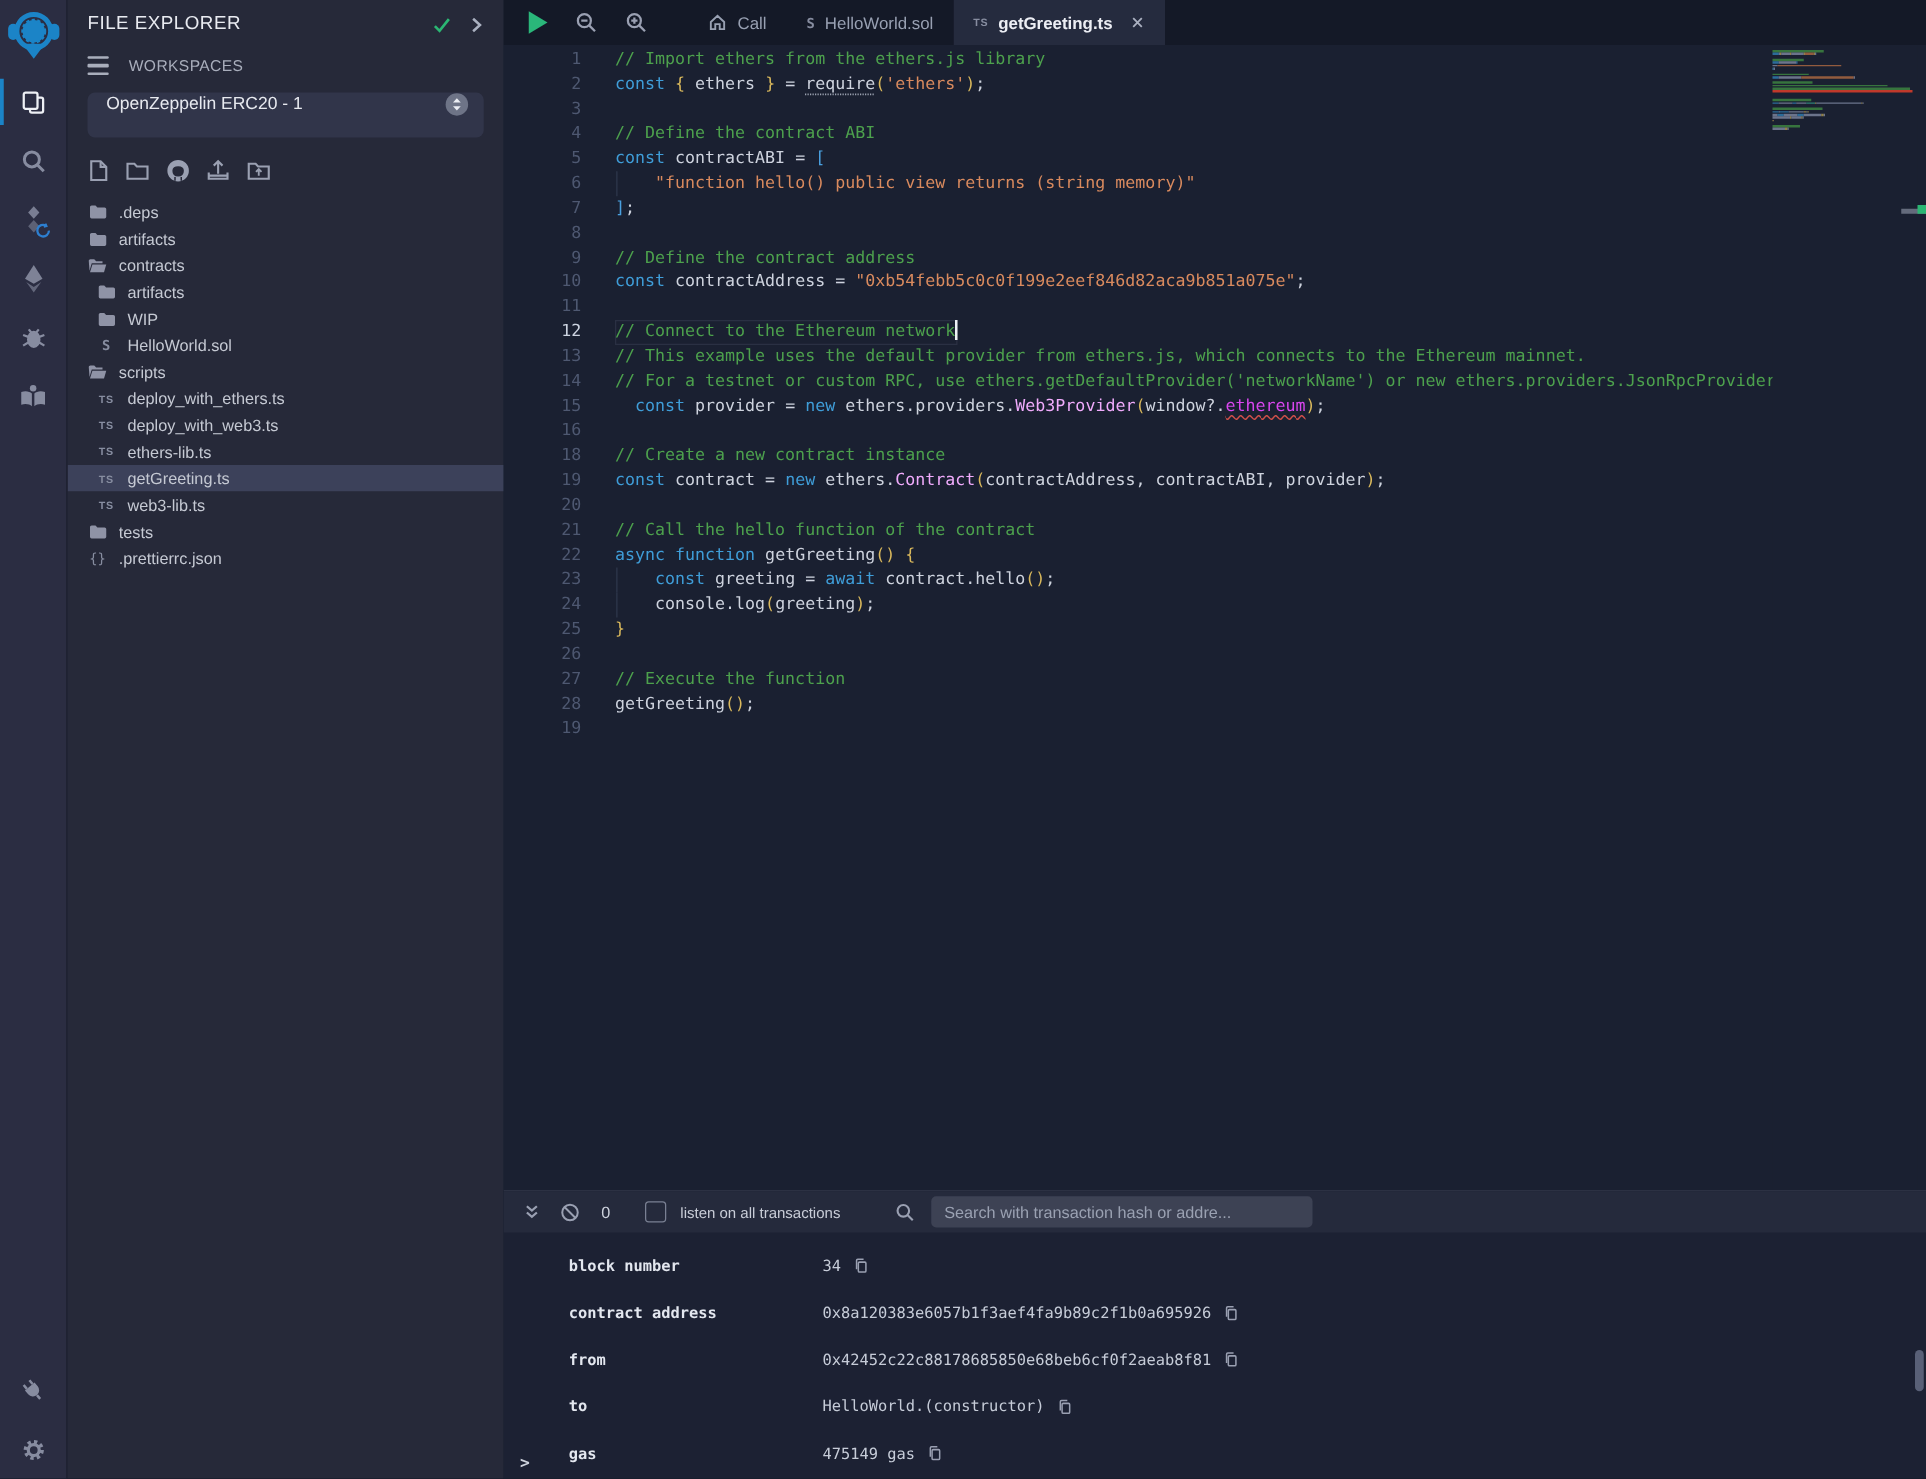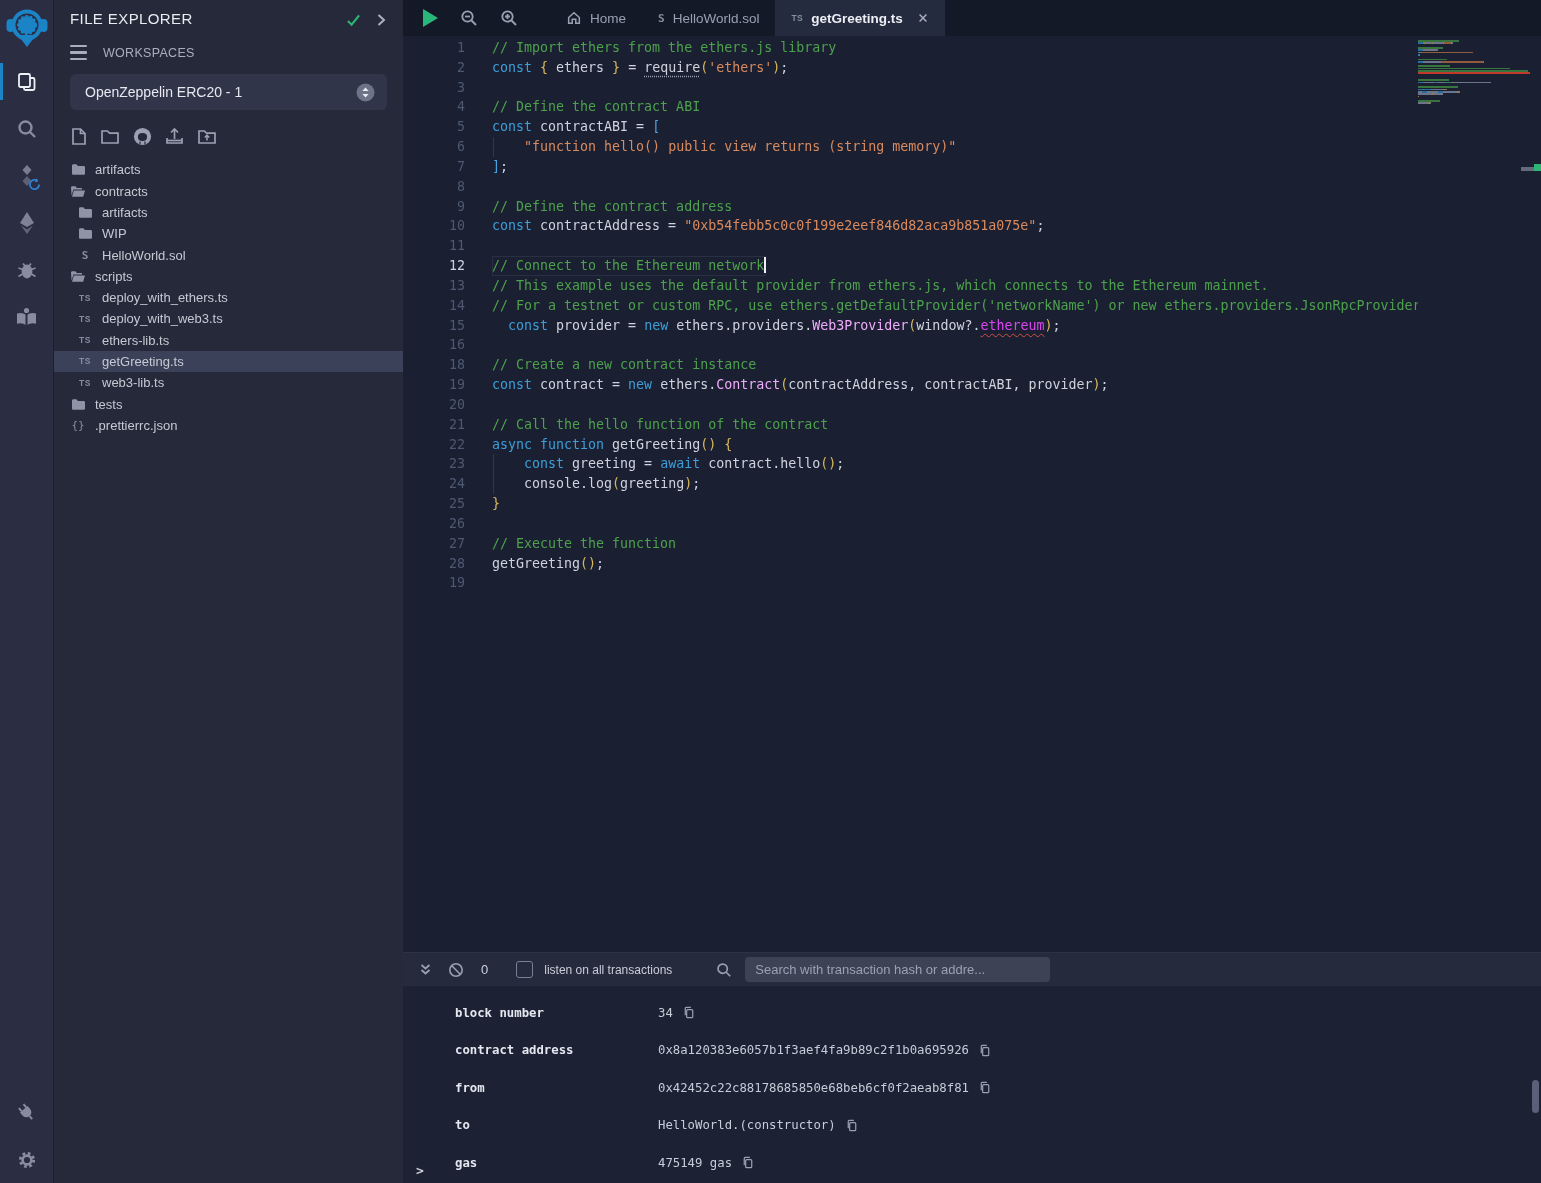--- a/index.html
+++ b/index.html
@@ -21,21 +21,21 @@
   
   .side-panel{position:absolute;left:54px;top:0;bottom:0;width:349px;background:#262939}
   .panel-header{display:flex;align-items:flex-end;padding:10px 16px 4px 16px}
   .panel-title{font-size:15px;color:#e9ebf1;letter-spacing:.4px;flex:1}
   .ph-ico{margin-left:14px;cursor:pointer}
   .ws-row{display:flex;align-items:center;gap:16px;padding:14px 16px 4px 16px;color:#a9aebc}
   .ws-label{font-size:12.5px;letter-spacing:.3px}
   .burger{display:flex;flex-direction:column;gap:4px;cursor:pointer}
   .burger div{width:17px;height:2.4px;background:#a9aebc;border-radius:1px}
   .ws-select{margin:10px 16px 0 16px;height:36px;background:#31354a;border-radius:6px;
-    display:flex;align-items:center;padding:0 12px 0 15px;cursor:pointer}
+    display:flex;padding:0 12px 0 15px;cursor:pointer}
   .ws-select .ws-name{flex:1;font-size:14px;color:#e7e9ef}
   .fe-toolbar{display:flex;align-items:center;gap:13px;padding:17px 0 0 17px;color:#9aa0b2}
   .fe-toolbar .tico{cursor:pointer}
   .tree{margin-top:13px;font-size:13px}
   .trow{height:21.3px;display:flex;align-items:center;gap:9px;cursor:pointer;color:#c5c9d3;white-space:nowrap}
   .trow.sel{background:#3c415a}
   .trow .fico{width:16px;display:flex;justify-content:center;flex:none;color:#8f93a6}
   .ts-badge{font-size:8.5px;font-weight:bold;color:#878da0;letter-spacing:.5px}
   .sol-glyph{font-family:"DejaVu Sans Mono",monospace;font-size:11px;font-weight:bold;color:#878da0}
   .json-glyph{font-family:"DejaVu Sans Mono",monospace;font-size:11px;color:#878da0}
@@ -230,20 +230,28 @@
         </svg>
       </span>
     </div>
     <div class="tree" id="tree">
         <div class="trow" style="padding-left: 16px;">
           <span class="fico">
             <svg width="15" height="13" viewBox="0 0 15 13" fill="currentColor">
               <path d="M1 2.6 C1 1.9 1.6 1.3 2.3 1.3 H5.4 L6.9 3 H12.7 C13.4 3 14 3.6 14 4.3 V10.4 C14 11.1 13.4 11.7 12.7 11.7 H2.3 C1.6 11.7 1 11.1 1 10.4 Z"></path>
             </svg>
           </span>
+          <span>.deps</span>
+        </div>
+        <div class="trow" style="padding-left: 16px;">
+          <span class="fico">
+            <svg width="15" height="13" viewBox="0 0 15 13" fill="currentColor">
+              <path d="M1 2.6 C1 1.9 1.6 1.3 2.3 1.3 H5.4 L6.9 3 H12.7 C13.4 3 14 3.6 14 4.3 V10.4 C14 11.1 13.4 11.7 12.7 11.7 H2.3 C1.6 11.7 1 11.1 1 10.4 Z"></path>
+            </svg>
+          </span>
           <span>artifacts</span>
         </div>
         <div class="trow" style="padding-left: 16px;">
           <span class="fico">
             <svg width="16" height="13" viewBox="0 0 16 13" fill="currentColor">
               <path d="M1 2.6 C1 1.9 1.6 1.3 2.3 1.3 H5.4 L6.9 3 H12 V4.6 H3.4 L1.6 10.5 Z"></path>
               <path d="M3.9 5.6 H15 L13.2 11.7 H2 Z"></path>
             </svg>
           </span>
           <span>contracts</span>
@@ -343,21 +351,21 @@
             <path d="M5 7.5 H10 M7.5 5 V10"></path>
         </svg>
       </span>
       <div class="tabs">
         <div class="tab">
           <span>
             <svg width="16" height="16" viewBox="0 0 18 18" fill="none" stroke="currentColor" stroke-width="1.7">
               <path d="M3 8.5 L9 3 L15 8.5 V15 H11 V10.5 H7 V15 H3 Z"></path>
             </svg>
           </span>
-          <span>Home</span>
+          <span>Call</span>
         </div>
         <div class="tab">
           <span class="sol-glyph">S</span>
           <span>HelloWorld.sol</span>
         </div>
         <div class="tab active">
           <span class="ts-badge">TS</span>
           <span>getGreeting.ts</span>
           <span class="close">
             <svg width="12" height="12" viewBox="0 0 14 14" fill="none" stroke="currentColor" stroke-width="1.7">

